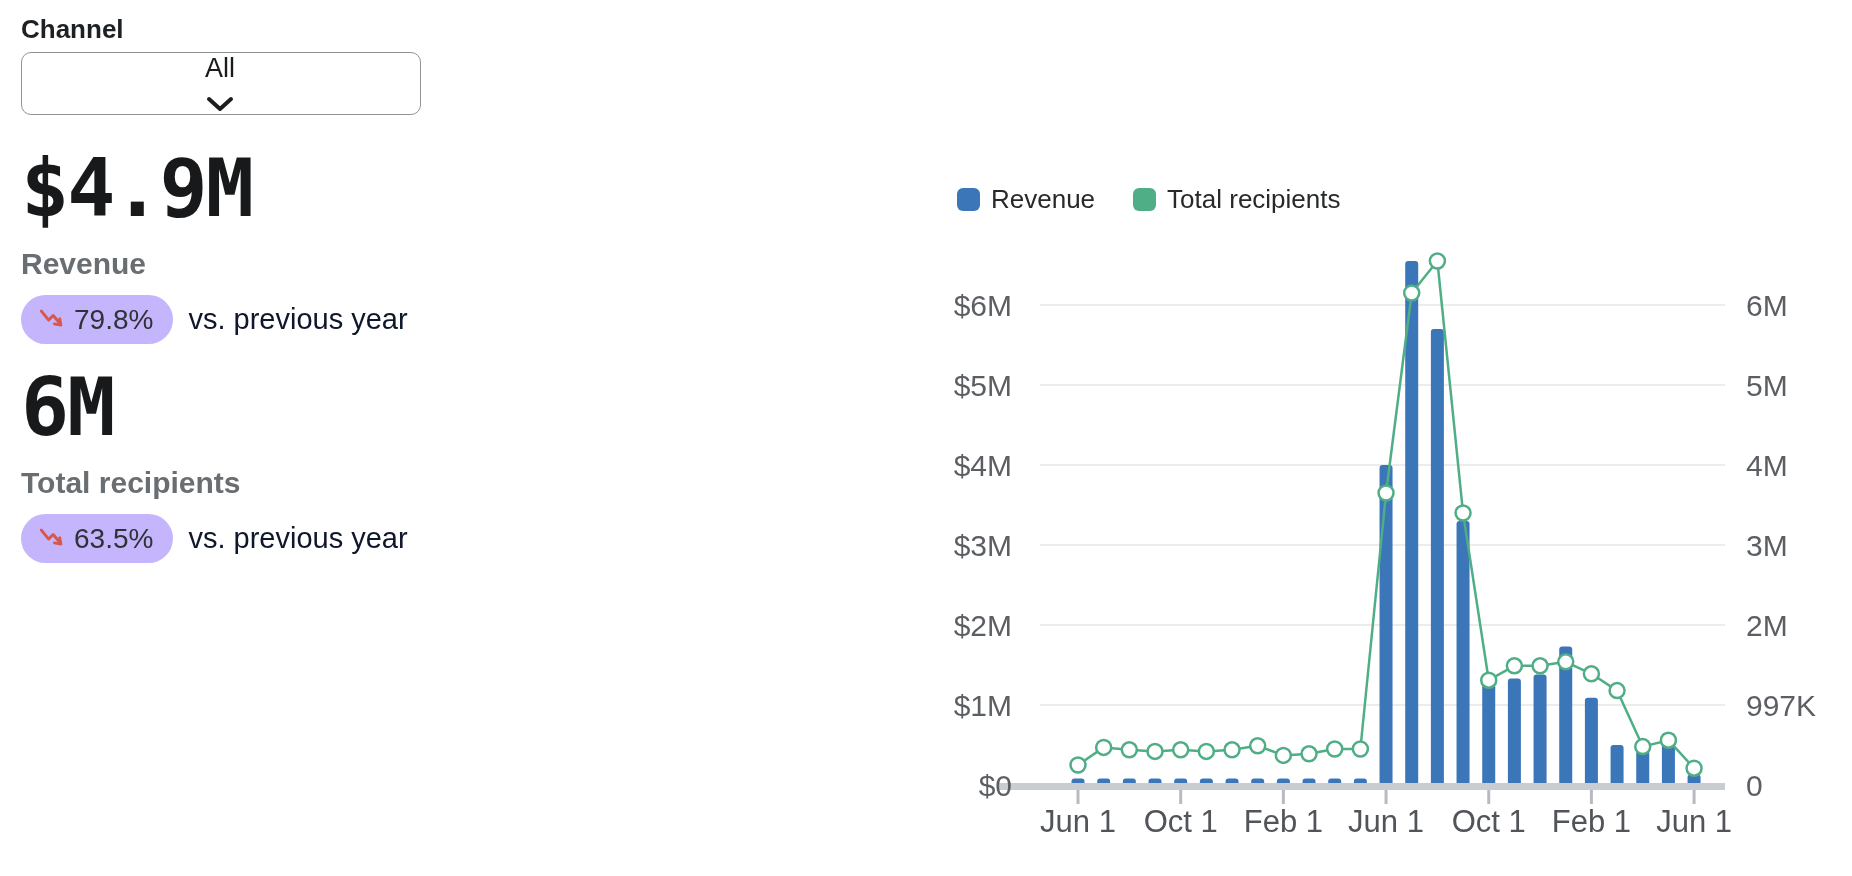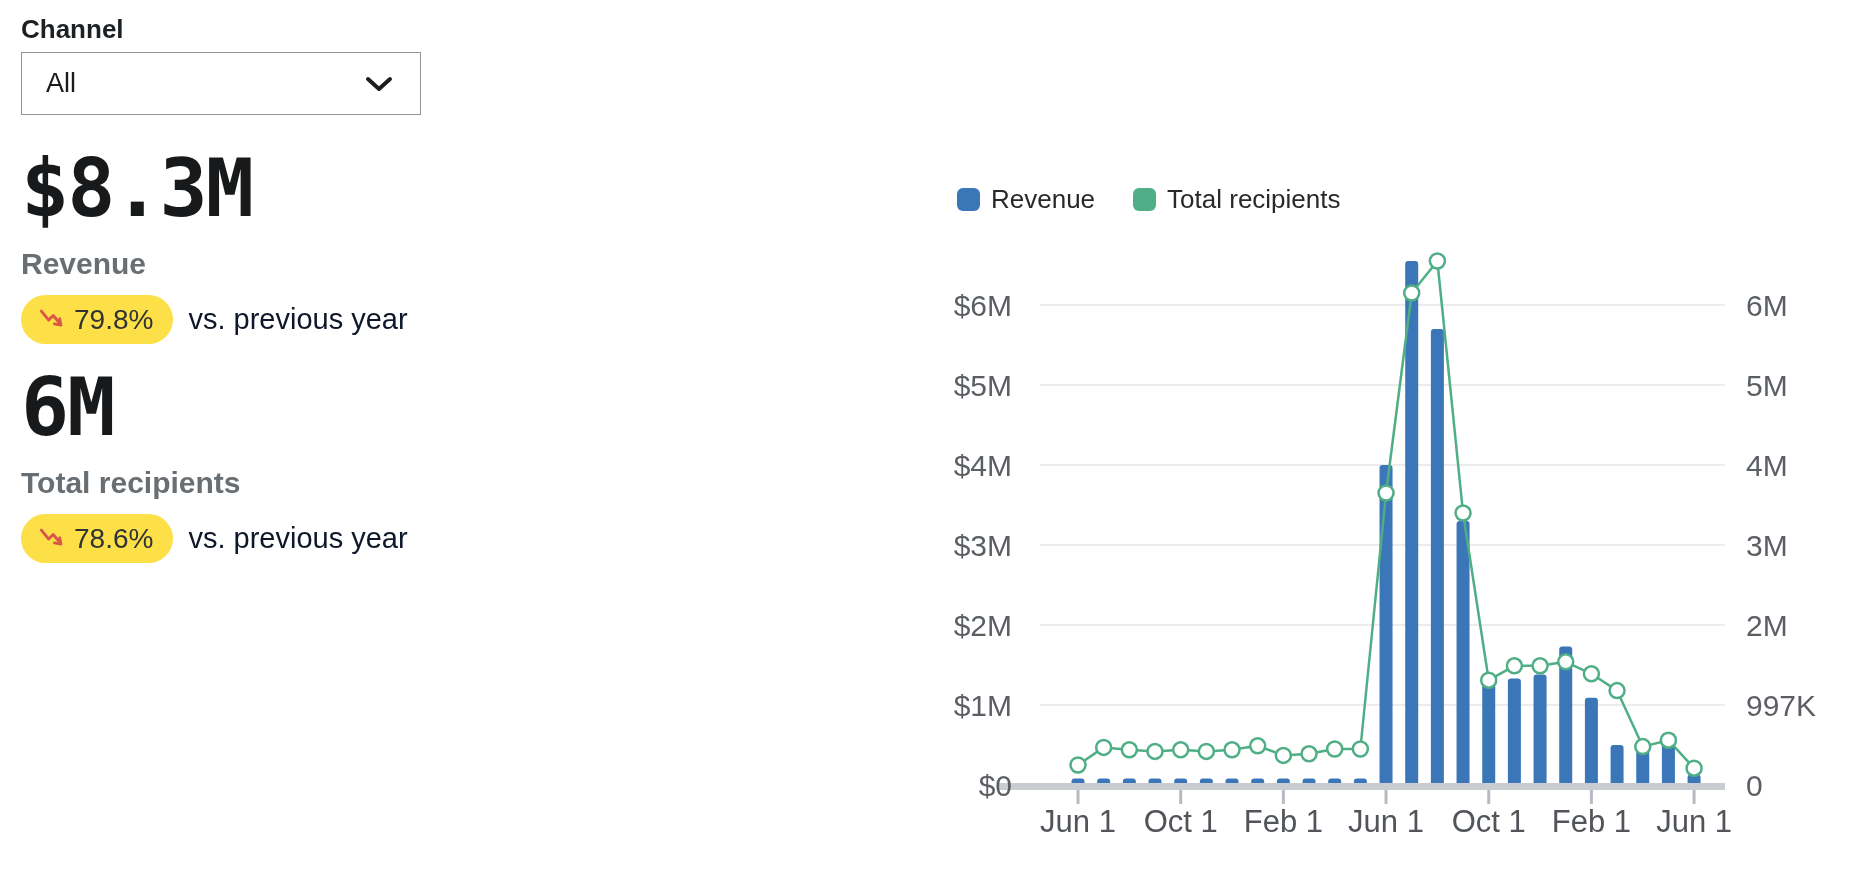--- a/index.html
+++ b/index.html
@@ -6,33 +6,33 @@
   body{
     width:1852px;height:876px;position:relative;background:#ffffff;
     font-family:"Liberation Sans","DejaVu Sans",sans-serif;
     color:#1f2225;overflow:hidden;
   }
   
   .left-col{position:absolute;left:21px;top:14px;width:520px;}
   .channel-label{font-size:26px;font-weight:700;color:#1e2124;margin-bottom:7px;}
   .select{
     box-sizing:border-box;width:400px;height:63px;border:1.5px solid #8f9499;
-    border-radius:0;display:flex;align-items:center;justify-content:space-between;
-    padding:0 26px 0 24px;cursor:pointer;background:#fff;
+    border-radius:10px;display:flex;align-items:center;justify-content:space-between;
+    padding:0 26px 0 24px;cursor:pointer;background:#fff;flex-direction:column;
   }
   .select-value{font-size:27px;color:#191b1d;}
   .metric-value{
     font-family:"DejaVu Sans Mono","Liberation Mono",monospace;
     font-weight:700;font-size:80px;line-height:92px;color:#17191b;
     margin-top:28px;letter-spacing:-2px;
   }
   .metric-label{font-size:30px;font-weight:700;color:#696e73;margin-top:12px;}
   .delta-row{display:flex;align-items:center;margin-top:14px;}
   .badge{
-    display:inline-flex;align-items:center;background:#fde047;border-radius:26px;
+    display:inline-flex;align-items:center;background:#c4b5fd;border-radius:26px;
     height:49px;padding:0 20px 0 17px;gap:9px;
   }
   .badge-text{font-size:28px;color:#303336;}
   .comparison{font-size:29px;color:#0f172a;margin-left:15px;}
   
   .legend{
     position:absolute;left:957px;top:184px;display:flex;align-items:center;gap:38px;z-index:2;
   }
   .legend-item{display:flex;align-items:center;gap:11px;cursor:pointer;}
   .legend-swatch{width:23px;height:23px;border-radius:6px;display:inline-block;}
@@ -49,42 +49,42 @@
 
   <div class="channel-label">Channel</div>
 
   <div class="select">
     <span class="select-value">All</span>
     <svg width="30" height="20" viewBox="0 0 30 20">
       <path d="M4 5 L15 15 L26 5" fill="none" stroke="#1b1d1f" stroke-width="4" stroke-linecap="round" stroke-linejoin="round"></path>
     </svg>
   </div>
 
-  <div class="metric-value">$8.3M</div>
+  <div class="metric-value">$4.9M</div>
   <div class="metric-label">Revenue</div>
   <div class="delta-row">
     <span class="badge">
       <svg width="27" height="27" viewBox="0 0 24 24">
         <path d="M3 4.5 L9.5 12.5 L13.5 8.5 L19.5 15.5" fill="none" stroke="#D9574A" stroke-width="2.6" stroke-linecap="round" stroke-linejoin="round"></path>
         <path d="M20.3 17 L14.6 15.9 M20.3 17 L19.3 11.4" fill="none" stroke="#D9574A" stroke-width="2.6" stroke-linecap="round"></path>
       </svg>
       <span class="badge-text">79.8%</span>
     </span>
     <span class="comparison">vs. previous year</span>
   </div>
 
   <div class="metric-value" style="margin-top:18px">6M</div>
   <div class="metric-label">Total recipients</div>
   <div class="delta-row">
     <span class="badge">
       <svg width="27" height="27" viewBox="0 0 24 24">
         <path d="M3 4.5 L9.5 12.5 L13.5 8.5 L19.5 15.5" fill="none" stroke="#D9574A" stroke-width="2.6" stroke-linecap="round" stroke-linejoin="round"></path>
         <path d="M20.3 17 L14.6 15.9 M20.3 17 L19.3 11.4" fill="none" stroke="#D9574A" stroke-width="2.6" stroke-linecap="round"></path>
       </svg>
-      <span class="badge-text">78.6%</span>
+      <span class="badge-text">63.5%</span>
     </span>
     <span class="comparison">vs. previous year</span>
   </div>
 </div>
 
 <div class="legend">
   <div class="legend-item">
     <span class="legend-swatch" style="background:#3A76B8"></span>
     <span class="legend-label">Revenue</span>
   </div>

